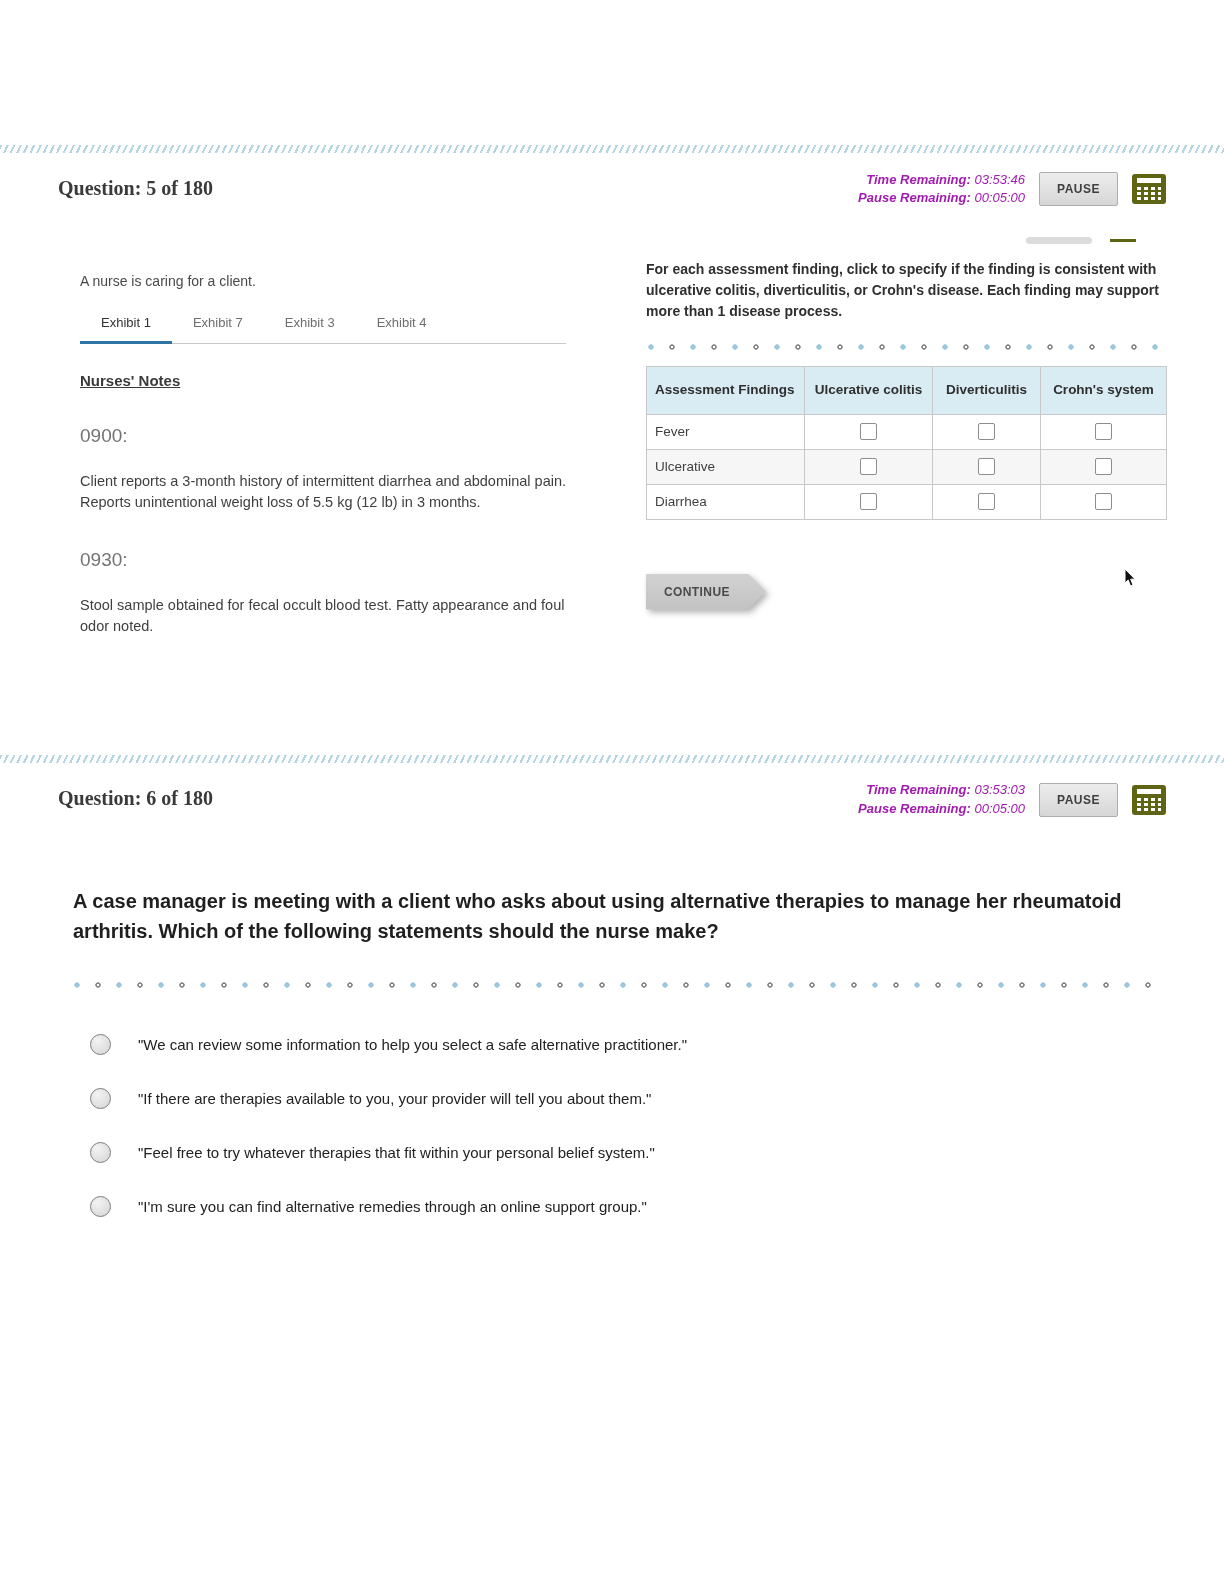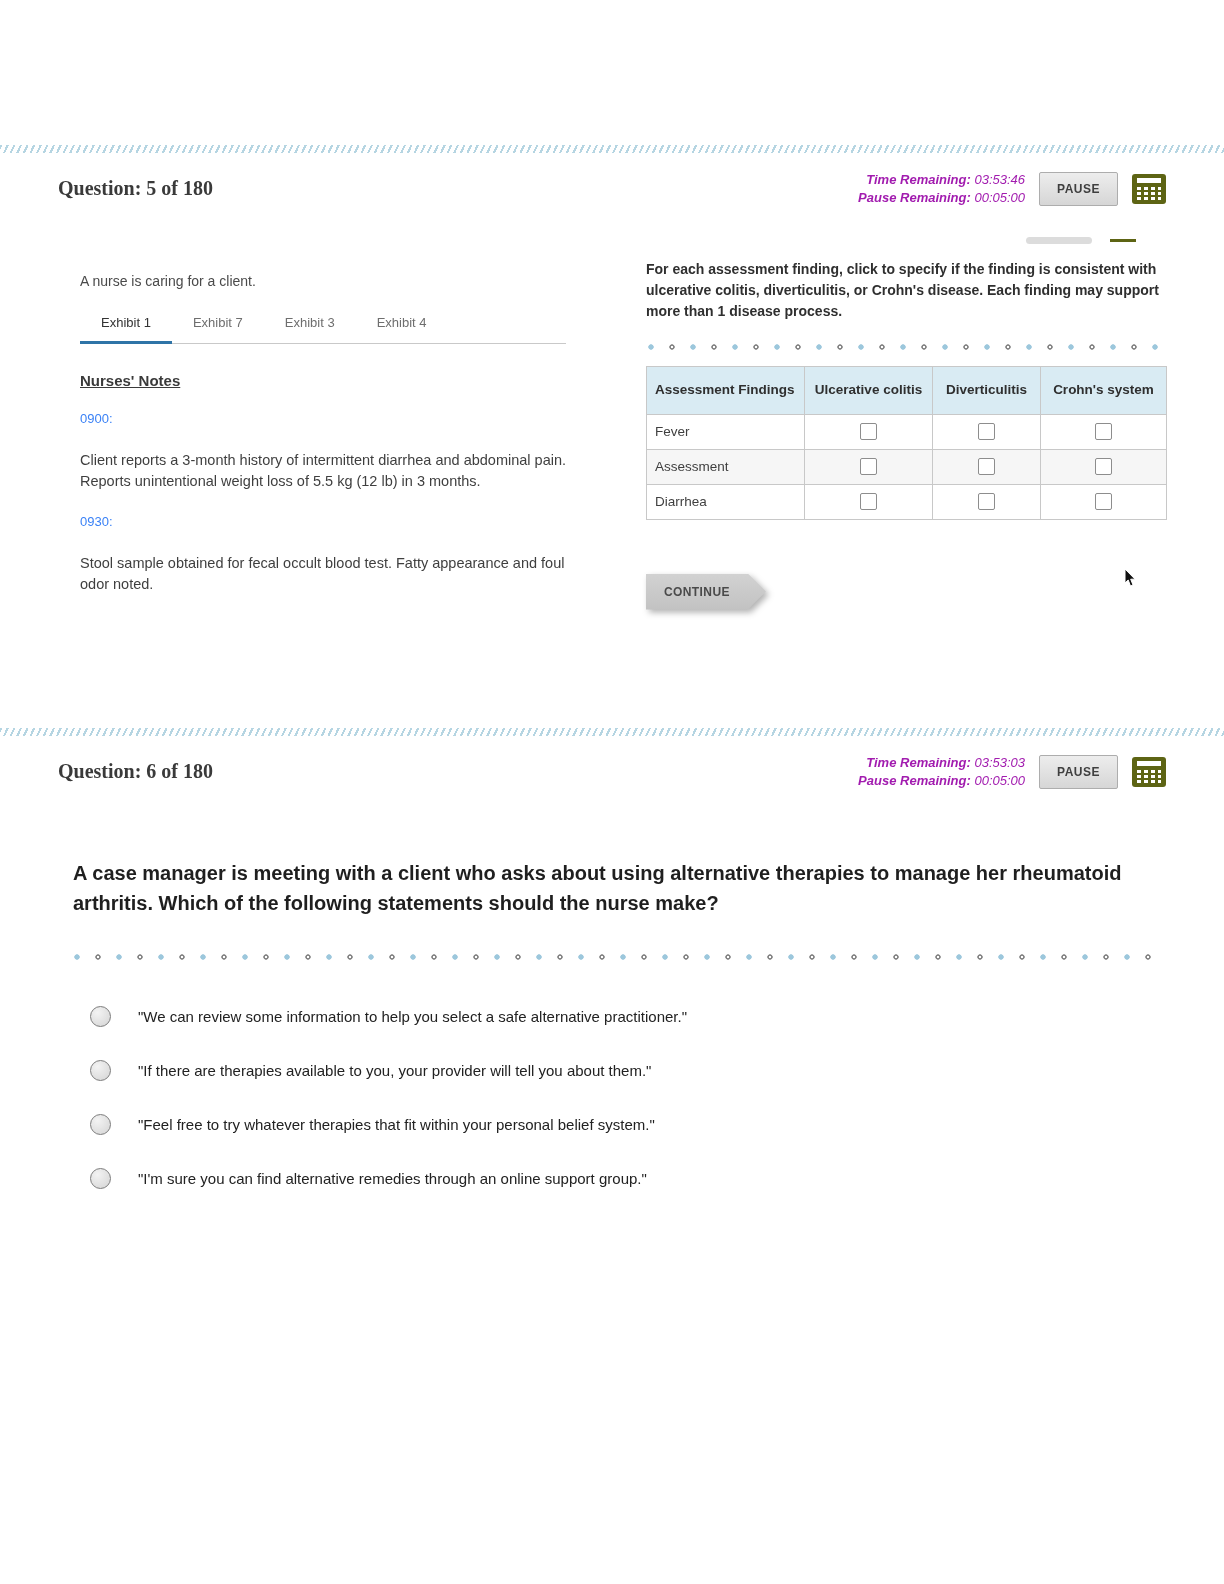--- a/index.html
+++ b/index.html
@@ -76,21 +76,21 @@
     font-size: 13px;
     color: #6e6e6e;
     border-bottom: 3px solid transparent;
     margin-bottom: -1px;
     cursor: pointer;
     white-space: nowrap;
   }
   .tab.active { color: #333333; border-bottom-color: #2f74a7; }
 
   .notes-title { margin-top: 28px; font-weight: bold; text-decoration: underline; font-size: 15px; color: #3a3a3a; }
-  .note-time { margin-top: 22px; font-size: 13px; color: #3b82f6; }
+  .note-time { margin-top: 36px; font-size: 19px; color: #737373; }
   .note-text { margin-top: 24px; font-size: 14.5px; line-height: 1.45; color: #3f3f3f; }
 
   .instruction { font-weight: bold; font-size: 14px; line-height: 1.48; color: #2f2f2f; }
 
   
   .dots {
     height: 10px;
     background-image:
       radial-gradient(circle at 5px 5px, #9cc7dc 2.4px, transparent 3px),
       radial-gradient(circle at 5px 5px, transparent 1.1px, #858585 1.3px 2.4px, transparent 3px);
@@ -255,21 +255,21 @@
               </tr>
             </thead>
             <tbody>
               <tr>
                 <td class="label">Fever</td>
                 <td class="cb-cell"><span class="cb"></span></td>
                 <td class="cb-cell"><span class="cb"></span></td>
                 <td class="cb-cell"><span class="cb"></span></td>
               </tr>
               <tr>
-                <td class="label">Assessment</td>
+                <td class="label">Ulcerative</td>
                 <td class="cb-cell"><span class="cb"></span></td>
                 <td class="cb-cell"><span class="cb"></span></td>
                 <td class="cb-cell"><span class="cb"></span></td>
               </tr>
               <tr>
                 <td class="label">Diarrhea</td>
                 <td class="cb-cell"><span class="cb"></span></td>
                 <td class="cb-cell"><span class="cb"></span></td>
                 <td class="cb-cell"><span class="cb"></span></td>
               </tr>

